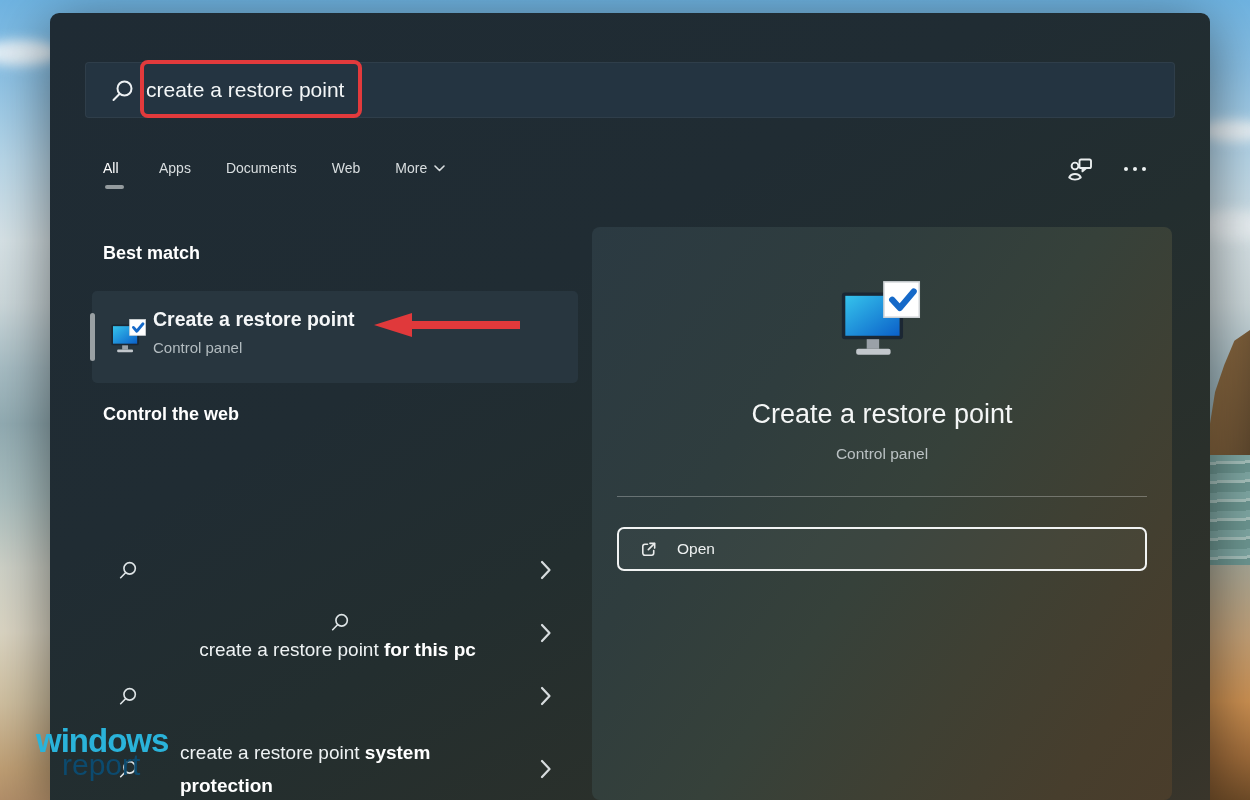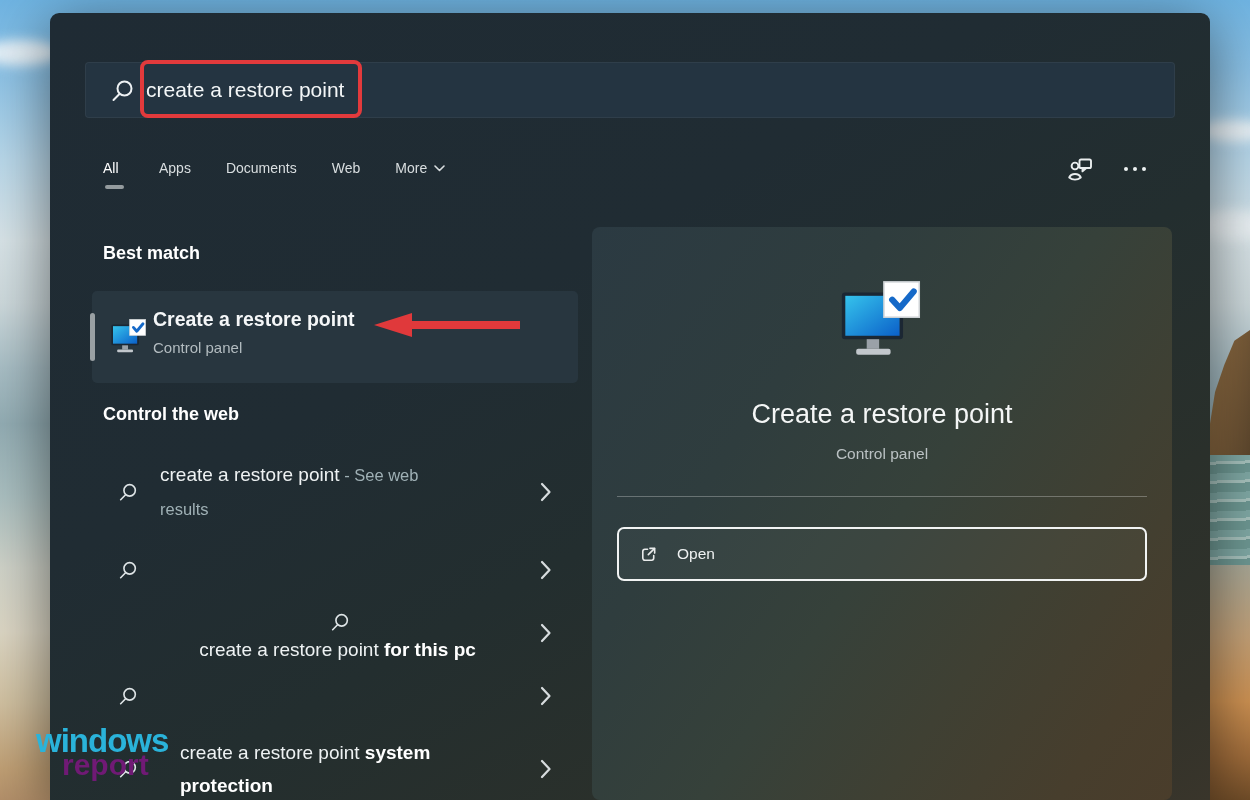--- a/index.html
+++ b/index.html
@@ -79,30 +79,30 @@
   
   .card { position:absolute; left:542px; top:214px; width:580px; height:573px; border-radius:8px;
     background:linear-gradient(125deg,#2b3a42 0%,#2f3d3e 30%,#36413a 52%,#3f4033 70%,#473e2d 88%,#4a3d2b 100%); }
   .card .hero { position:absolute; left:50%; top:52px; transform:translateX(-50%); }
   .card .title { position:absolute; left:0; right:0; top:172px; text-align:center;
     font-size:27px; color:#f4f6f6; }
   .card .sub { position:absolute; left:0; right:0; top:218px; text-align:center;
     font-size:15.5px; color:#bac1c3; }
   .card .divider { position:absolute; left:25px; right:25px; top:269px; height:1px;
     background:rgba(255,255,255,.28); }
-  .open-btn { position:absolute; left:25px; top:300px; width:530px; height:54px;
+  .open-btn { position:absolute; left:25px; top:300px; width:530px; height:44px;
     border:2px solid #f1f3f3; border-radius:7px; background:rgba(255,255,255,.03);
     display:flex; align-items:center; padding-left:20px; cursor:pointer; }
   .open-btn .olbl { margin-left:19px; font-size:15.5px; color:#eef1f1; }
 
   
   .watermark { position:absolute; left:36px; top:724px; z-index:60; line-height:1;
     pointer-events:none; }
   .watermark .w1 { font-size:33px; font-weight:700; color:#2ab3da; letter-spacing:-1px; }
-  .watermark .w2 { font-size:30px; font-weight:700; color:#701a75; margin:-7px 0 0 26px; letter-spacing:0; }
+  .watermark .w2 { font-size:30px; font-weight:400; color:#0c4a6e; margin:-7px 0 0 26px; letter-spacing:0; }
 </style>
 </head>
 <body>
 
 <div class="stage">
 
   <div class="bg"></div>
   <div class="cloud c1"></div>
   <div class="cloud c2"></div>
   <div class="cloud c3"></div>
@@ -184,30 +184,20 @@
       <div class="bm-sub">Control panel</div>
     </div>
     <div class="scrollbar"></div>
 
     <svg class="arrow-ann" width="150" height="28" viewBox="0 0 150 28">
       <polygon points="2,14 40,2 40,10 148,10 148,18 40,18 40,26" fill="#e0393b"></polygon>
     </svg>
 
     <div class="section-label web-label">Control the web</div>
 
-    <div class="sug-row r1">
-      <svg class="mag2" width="22" height="22" viewBox="0 0 27 27" fill="none">
-        <circle cx="15.5" cy="11.5" r="7" stroke="#dfe5e7" stroke-width="2"></circle>
-        <line x1="10.2" y1="17.2" x2="4.5" y2="23" stroke="#dfe5e7" stroke-width="2" stroke-linecap="round"></line>
-      </svg>
-      <div class="sug-text"><span>create a restore point</span><span class="gray"> - See web results</span></div>
-      <svg class="sug-chev" width="12" height="20" viewBox="0 0 12 20" fill="none">
-        <path d="M2 2 L9.5 10 L2 18" stroke="#d7dcde" stroke-width="2.2" stroke-linecap="round" stroke-linejoin="round"></path>
-      </svg>
-    </div>
 
     <div class="sug-row r2">
       <svg class="mag2" width="22" height="22" viewBox="0 0 27 27" fill="none">
         <circle cx="15.5" cy="11.5" r="7" stroke="#dfe5e7" stroke-width="2"></circle>
         <line x1="10.2" y1="17.2" x2="4.5" y2="23" stroke="#dfe5e7" stroke-width="2" stroke-linecap="round"></line>
       </svg>
       <svg class="sug-chev" width="12" height="20" viewBox="0 0 12 20" fill="none">
         <path d="M2 2 L9.5 10 L2 18" stroke="#d7dcde" stroke-width="2.2" stroke-linecap="round" stroke-linejoin="round"></path>
       </svg>
     </div>

